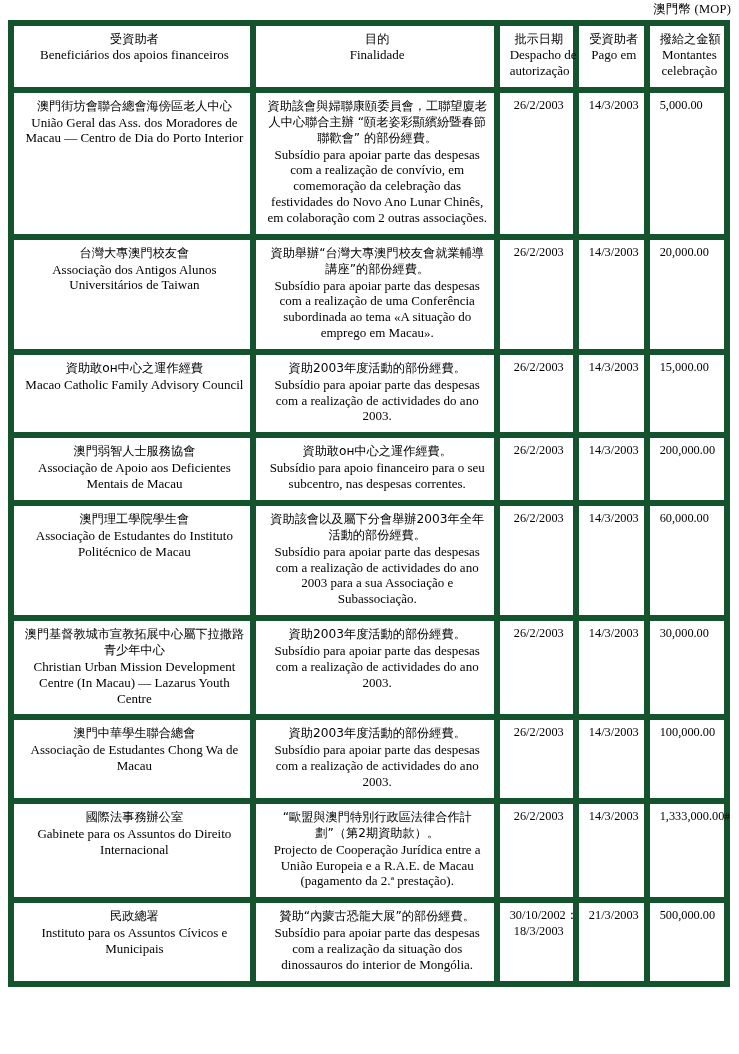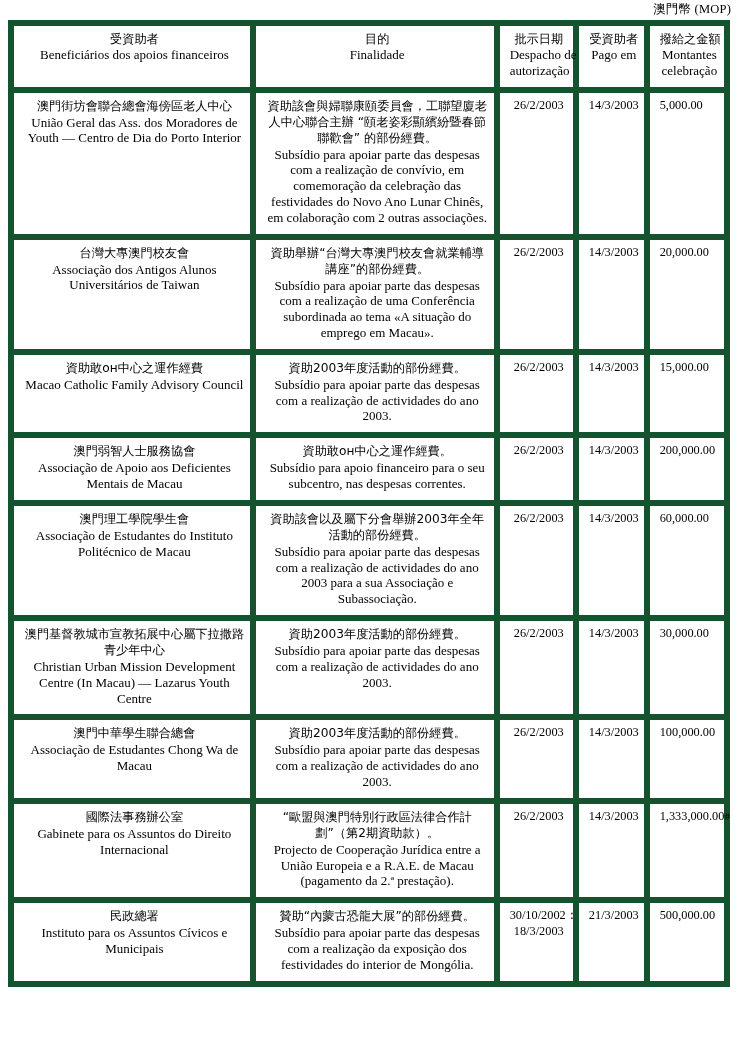--- a/index.html
+++ b/index.html
@@ -137,21 +137,21 @@
           <span class="hdr-line pt">Montantes</span>
           <span class="hdr-line pt">celebração</span>
         </th>
       </tr>
     </thead>
     <tbody>
 
       <tr>
         <td class="benef">
           <div class="block cjk">澳門街坊會聯合總會海傍區老人中心</div>
-          <div class="block pt">União Geral das Ass. dos Moradores de Youth — Centro de Dia do Porto Interior</div>
+          <div class="block pt">União Geral das Ass. dos Moradores de Macau — Centro de Dia do Porto Interior</div>
         </td>
         <td class="final">
           <div class="block cjk">資助該會與婦聯康頤委員會，工聯望廈老人中心聯合主辦 “頤老姿彩顯繽紛暨春節聯歡會” 的部份經費。</div>
           <div class="block pt">Subsídio para apoiar parte das despesas com a realização de convívio, em comemoração da celebração das festividades do Novo Ano Lunar Chinês, em colaboração com 2 outras associações.</div>
         </td>
         <td class="date"><span class="linebreaks">26/2/2003</span></td>
         <td class="date">14/3/2003</td>
         <td class="amount"><span>5,000.00</span><span class="hash"></span></td>
       </tr>
 
@@ -253,21 +253,21 @@
         <td class="amount"><span>1,333,000.00</span><span class="hash">#</span></td>
       </tr>
 
       <tr>
         <td class="benef">
           <div class="block cjk">民政總署</div>
           <div class="block pt">Instituto para os Assuntos Cívicos e Municipais</div>
         </td>
         <td class="final">
           <div class="block cjk">贊助“內蒙古恐龍大展”的部份經費。</div>
-          <div class="block pt">Subsídio para apoiar parte das despesas  com a realização da exposição dos festividades do interior de Mongólia.</div>
+          <div class="block pt">Subsídio para apoiar parte das despesas  com a realização da situação dos dinossauros do interior de Mongólia.</div>
         </td>
         <td class="date"><span class="linebreaks">30/10/2002：
 18/3/2003</span></td>
         <td class="date">21/3/2003</td>
         <td class="amount"><span>500,000.00</span><span class="hash"></span></td>
       </tr>
     </tbody>
   </table>
 </div>
 

